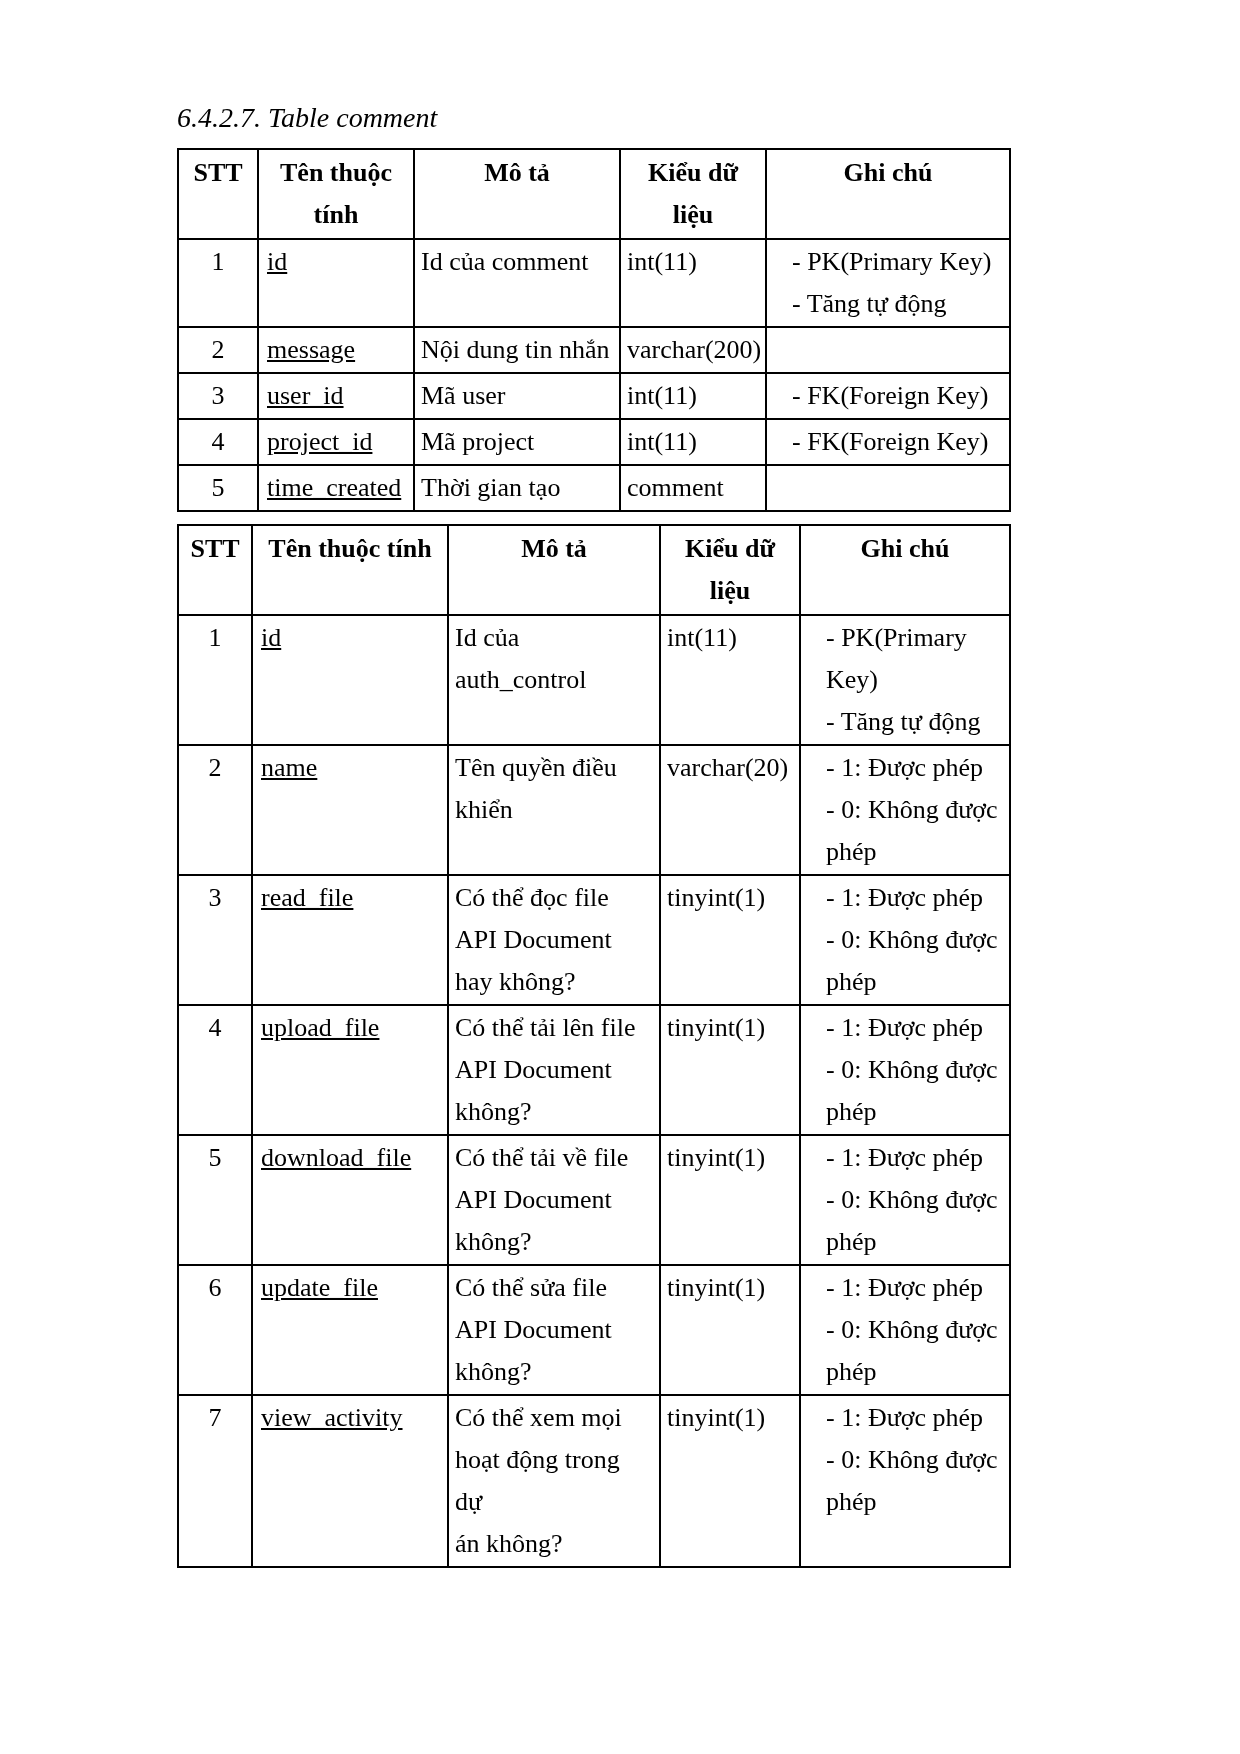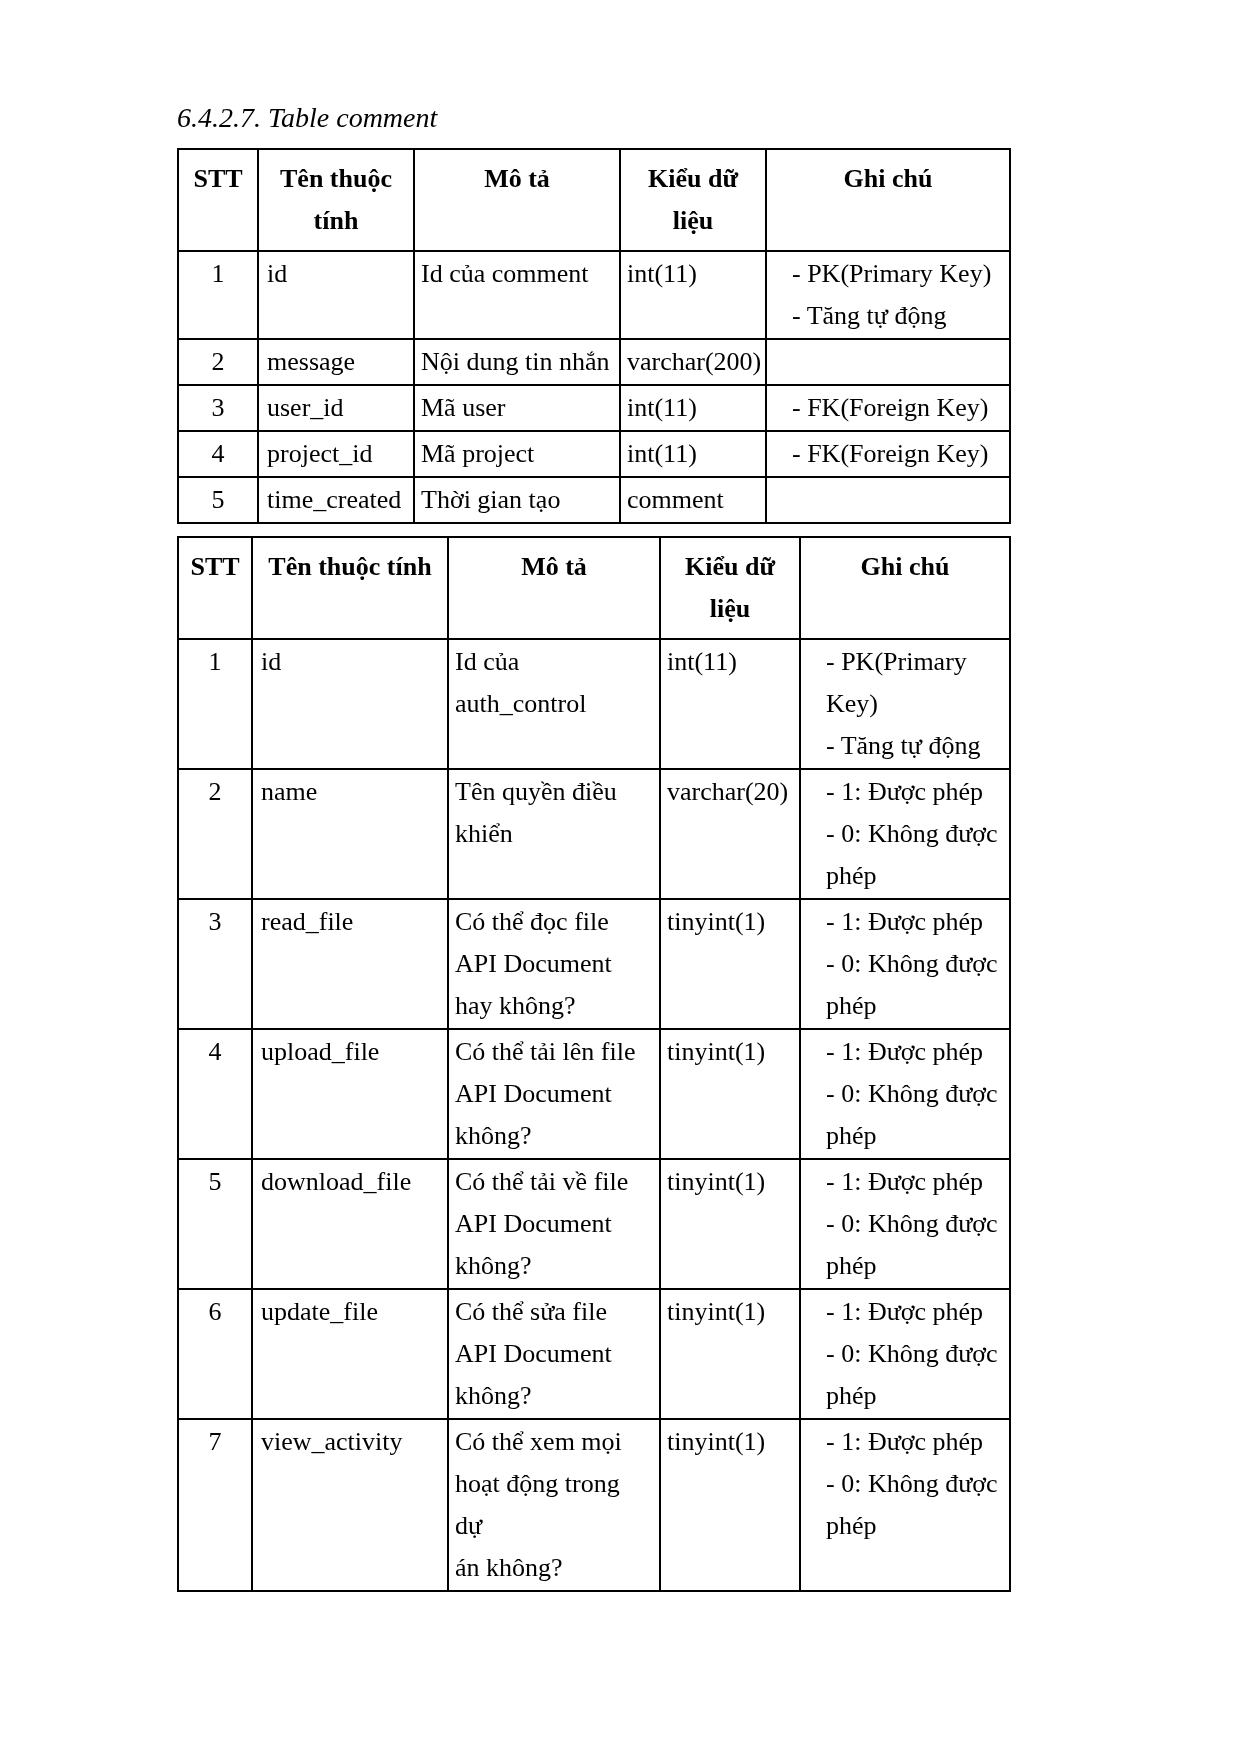--- a/index.html
+++ b/index.html
@@ -43,34 +43,34 @@
     margin-top: 12px;
   }
   table.schema th, table.schema td {
     border: 2px solid #000000;
   }
   table.schema th {
     font-size: 26px;
     font-weight: bold;
     text-align: center;
     vertical-align: top;
-    padding: 8px 4px;
+    padding: 2px 4px;
     line-height: 42px;
     overflow: hidden;
   }
   table.schema td {
     font-size: 26px;
     vertical-align: top;
     padding: 1px 6px;
     line-height: 42px;
     white-space: pre-line;
     overflow: hidden;
   }
   table.schema td.c0 { text-align: center; padding: 1px 2px; }
-  table.schema td.c1 { padding-left: 8px; }
+  table.schema td.c1 { padding-left: 8px; text-decoration: underline; }
   table.schema td.c4 { padding-left: 25px; }
   
   .t0 col:nth-child(1) { width: 80px; }
   .t0 col:nth-child(2) { width: 156px; }
   .t0 col:nth-child(3) { width: 206px; }
   .t0 col:nth-child(4) { width: 146px; }
   .t0 col:nth-child(5) { width: 244px; }
   
   .t1 col:nth-child(1) { width: 74px; }
   .t1 col:nth-child(2) { width: 196px; }

